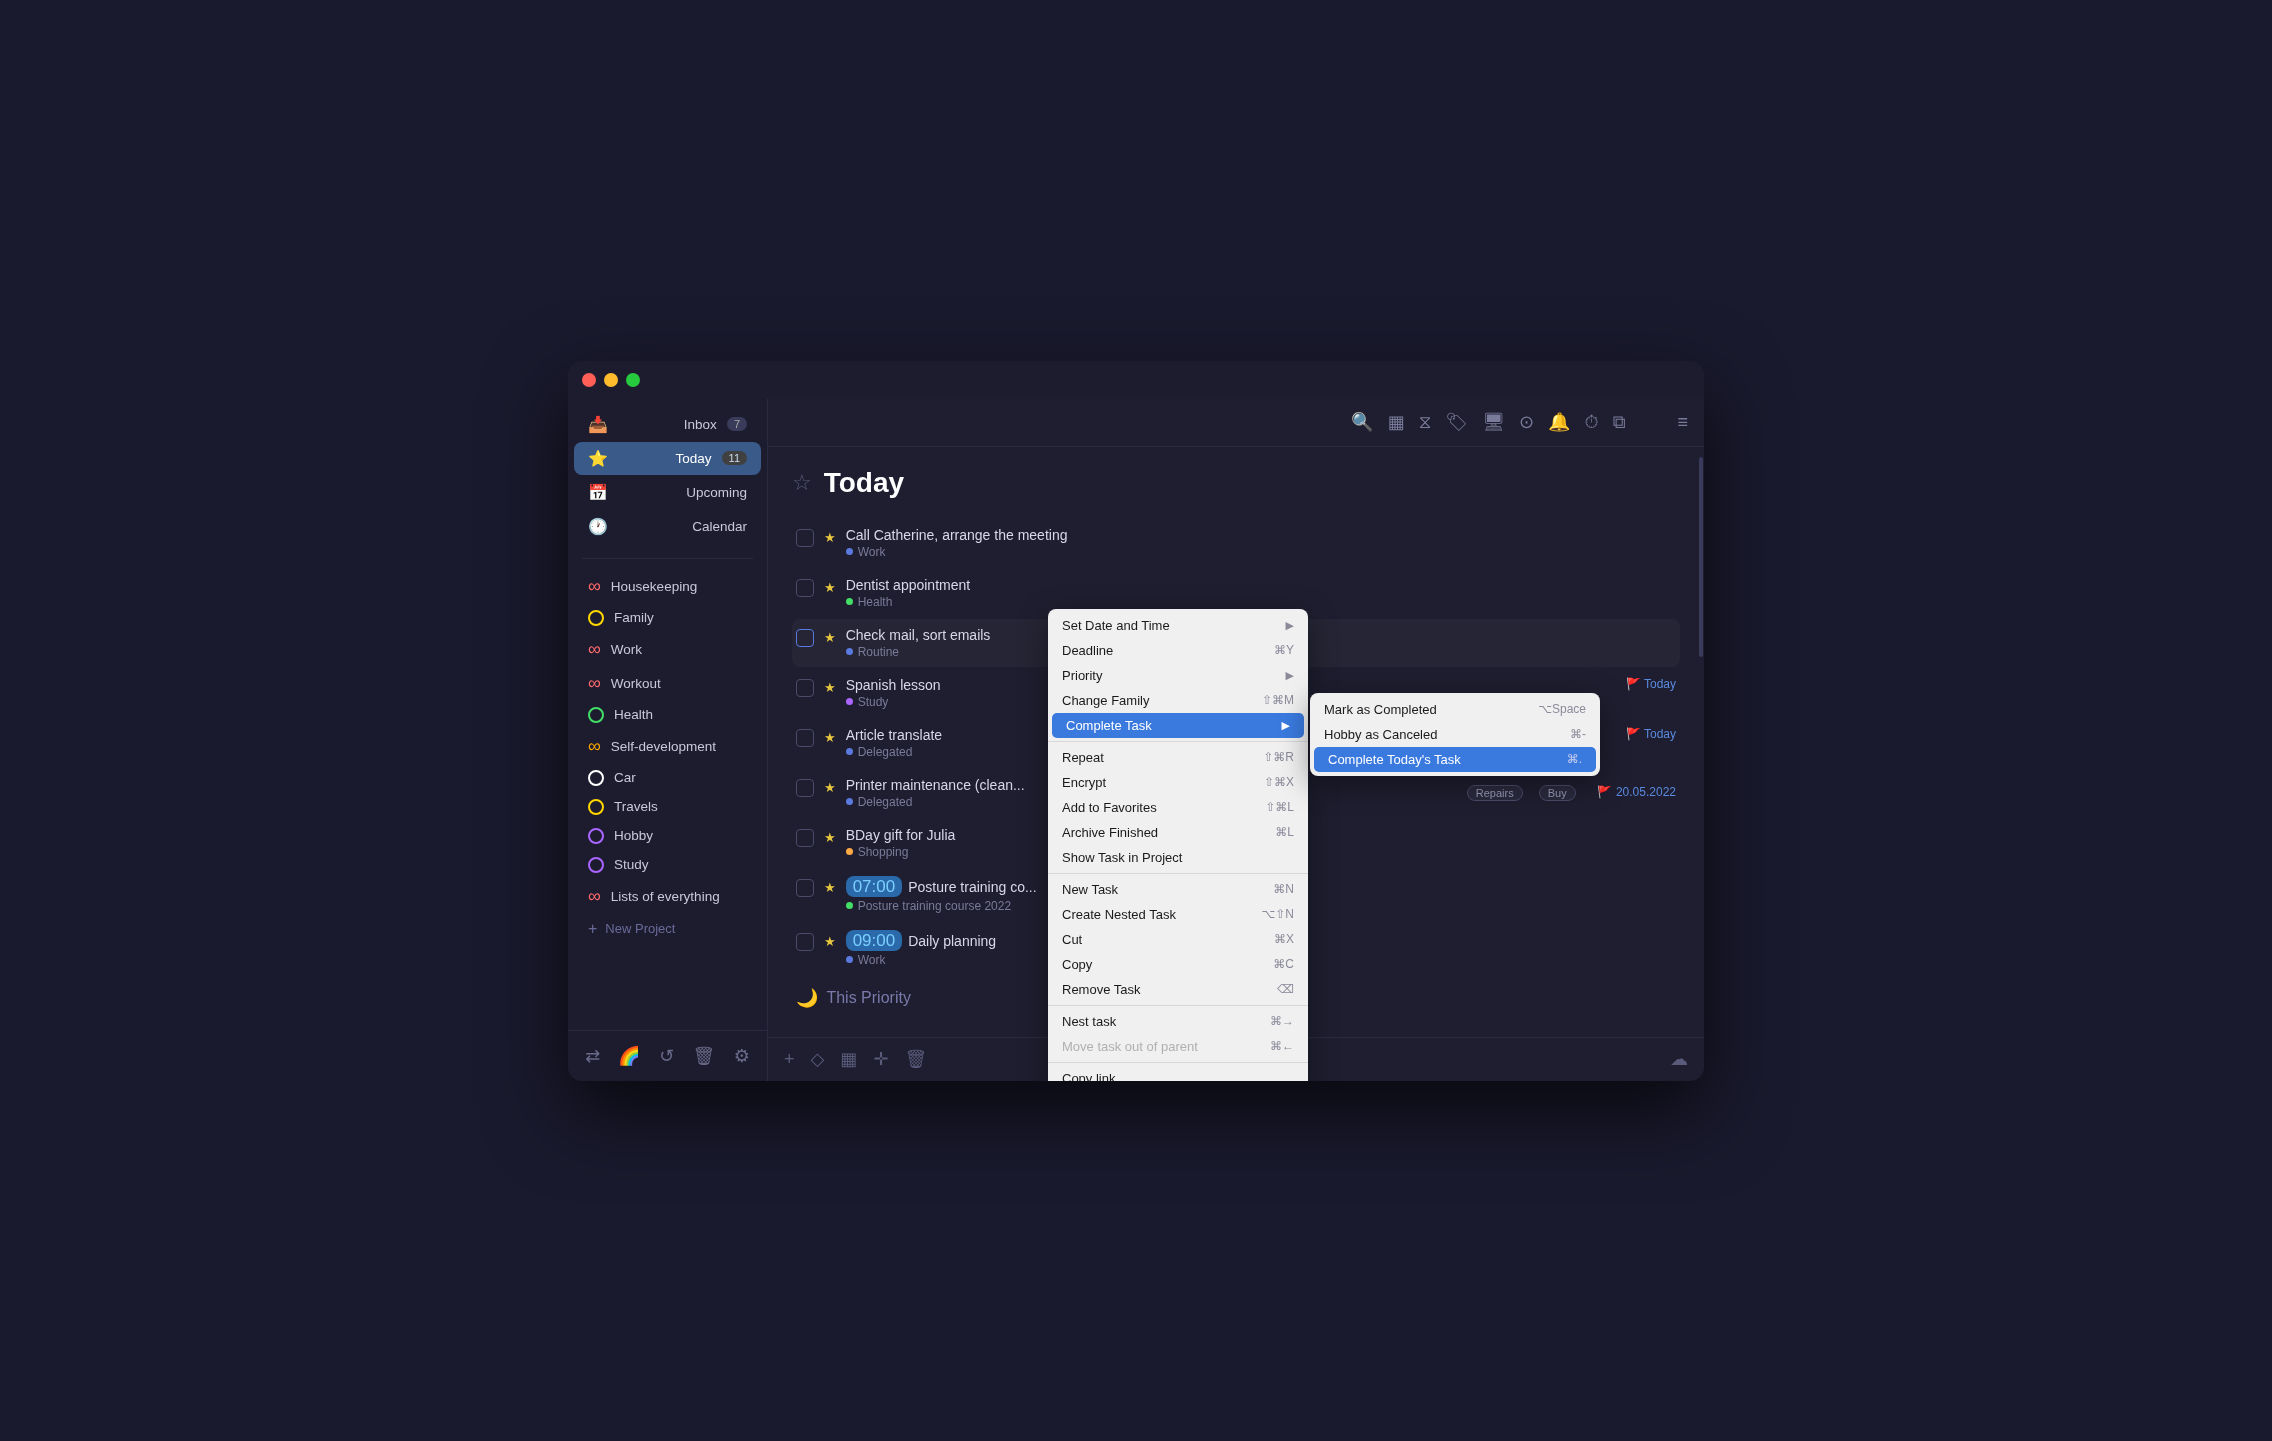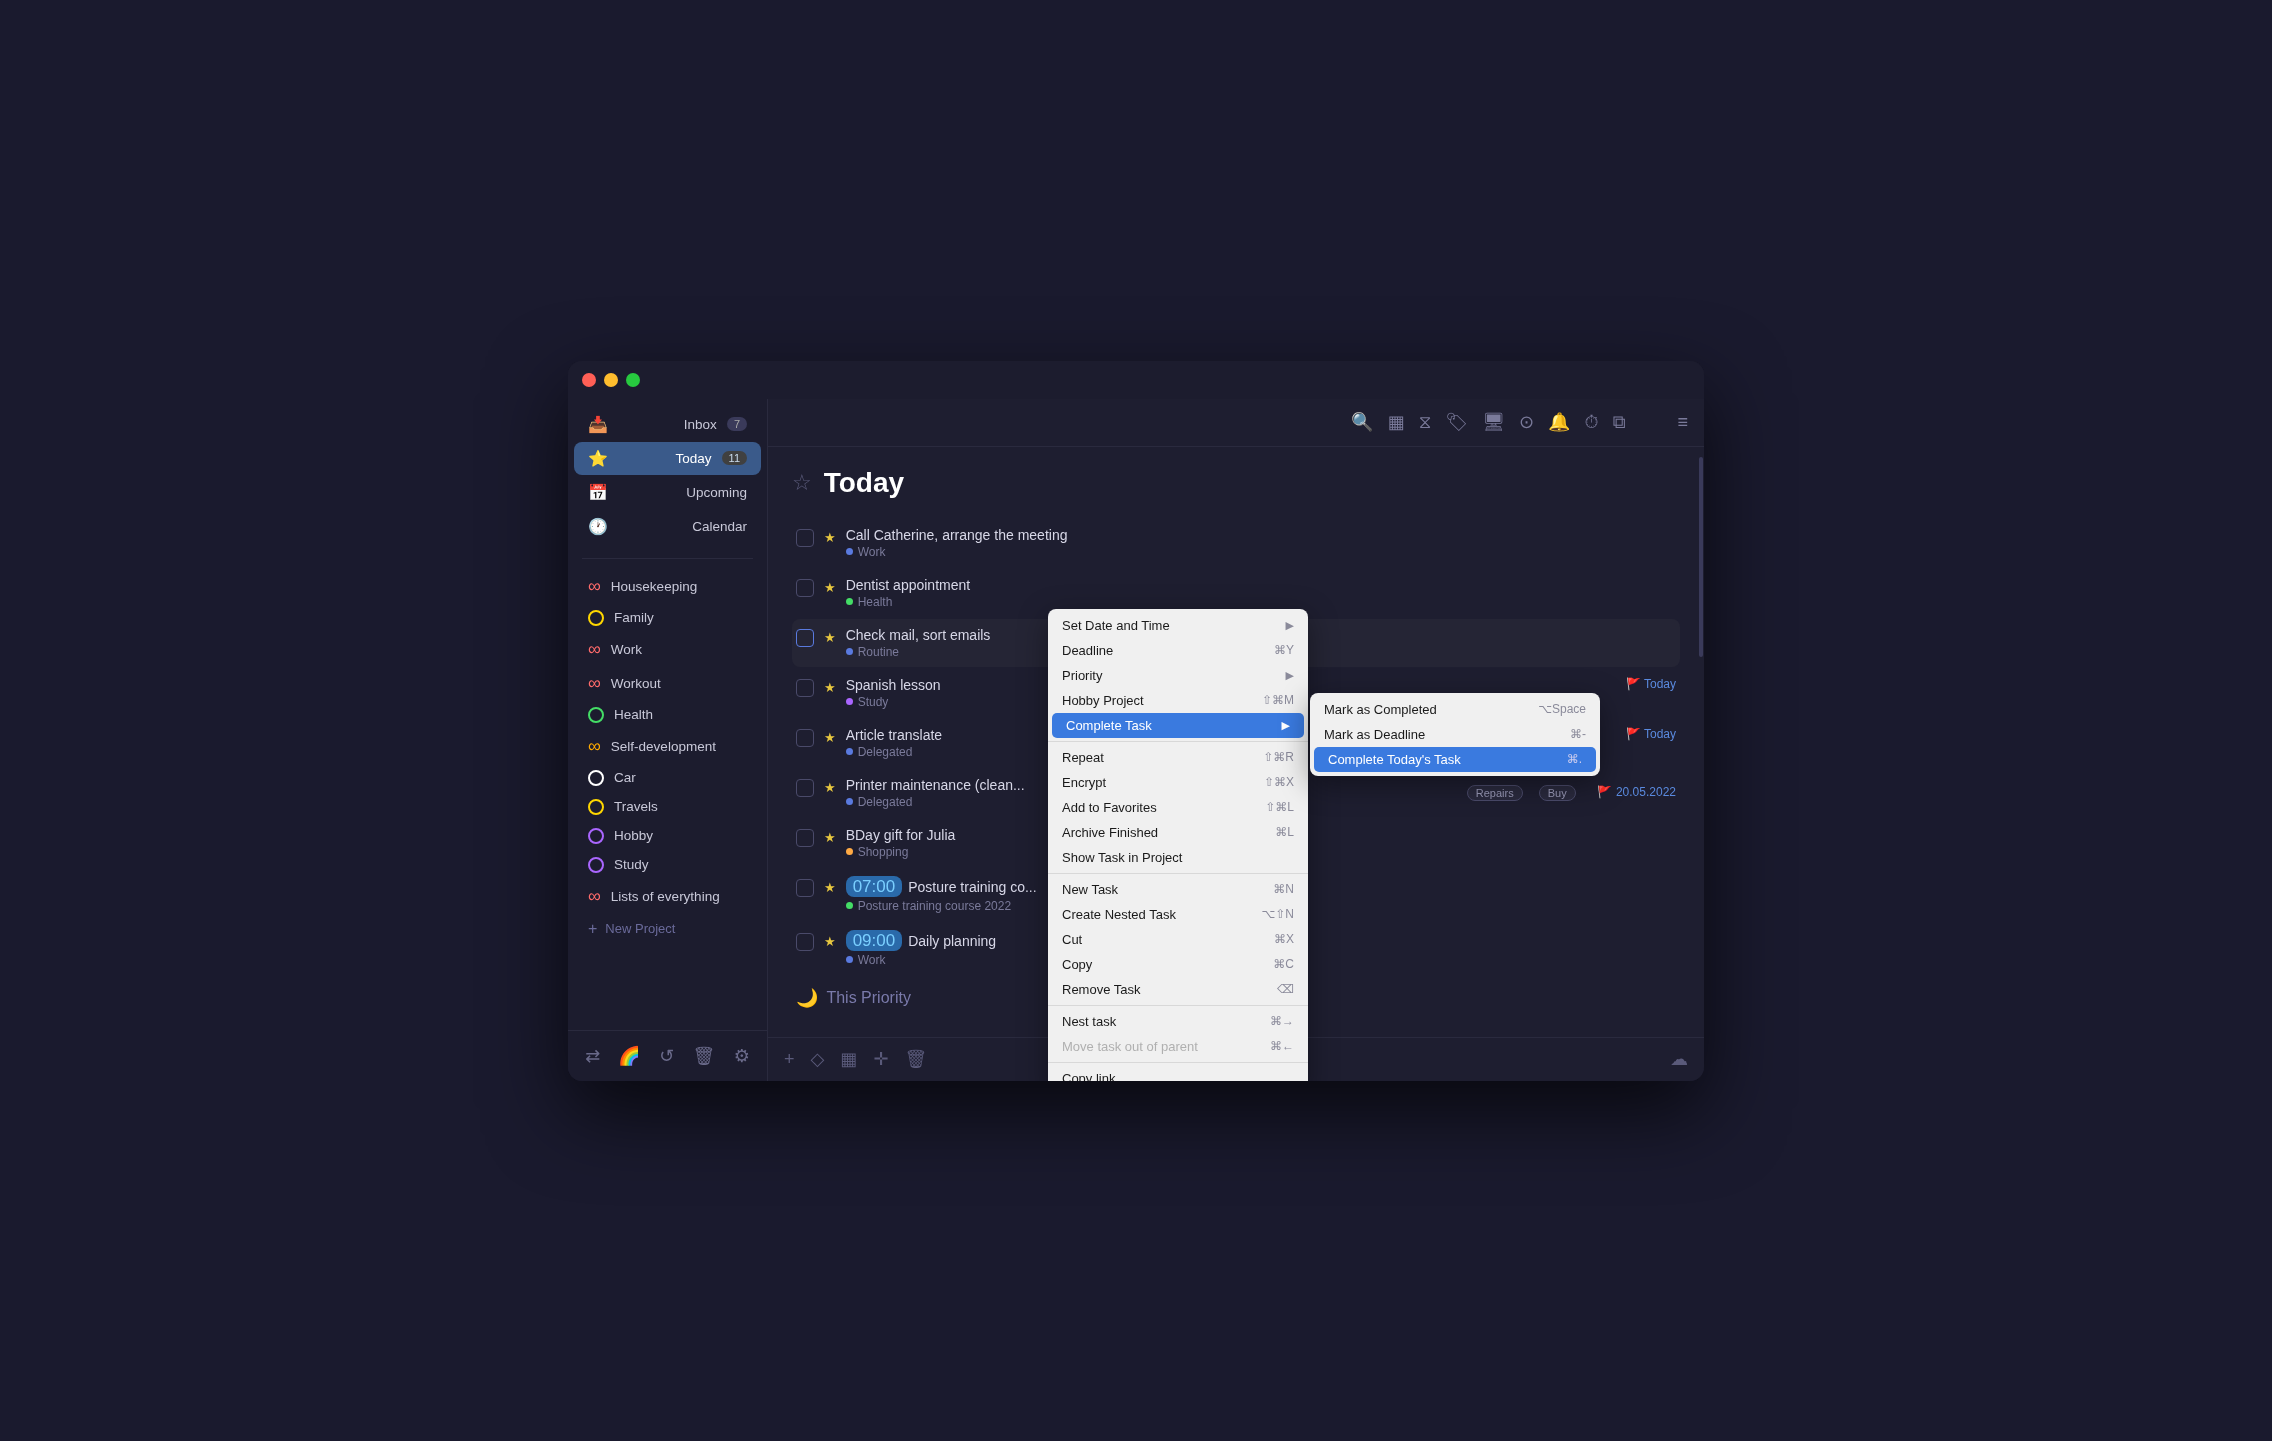--- a/index.html
+++ b/index.html
@@ -578,21 +578,21 @@
             <span class="ctx-item-label">Deadline</span>
             <span class="ctx-shortcut">⌘Y</span>
           </div>
 
           <div class="ctx-item">
             <span class="ctx-item-label">Priority</span>
             <span class="ctx-arrow">▶</span>
           </div>
 
           <div class="ctx-item">
-            <span class="ctx-item-label">Hobby Project</span>
+            <span class="ctx-item-label">Change Family</span>
             <span class="ctx-shortcut">⇧⌘M</span>
           </div>
 
           <div class="ctx-item active">
             <span class="ctx-item-label">Complete Task</span>
             <span class="ctx-arrow">▶</span>
           </div>
           <div class="ctx-divider"></div>
 
           <div class="ctx-item">
@@ -664,21 +664,21 @@
         </div>
 
         <div class="context-menu-right">
 
           <div class="ctx-item">
             <span class="ctx-item-label">Mark as Completed</span>
             <span class="ctx-shortcut">⌥Space</span>
           </div>
 
           <div class="ctx-item">
-            <span class="ctx-item-label">Mark as Deadline</span>
+            <span class="ctx-item-label">Hobby as Canceled</span>
             <span class="ctx-shortcut">⌘-</span>
           </div>
 
           <div class="ctx-item highlighted-blue">
             <span class="ctx-item-label">Complete Today's Task</span>
             <span class="ctx-shortcut">⌘.</span>
           </div>
         </div>
       </div>
     </div>

